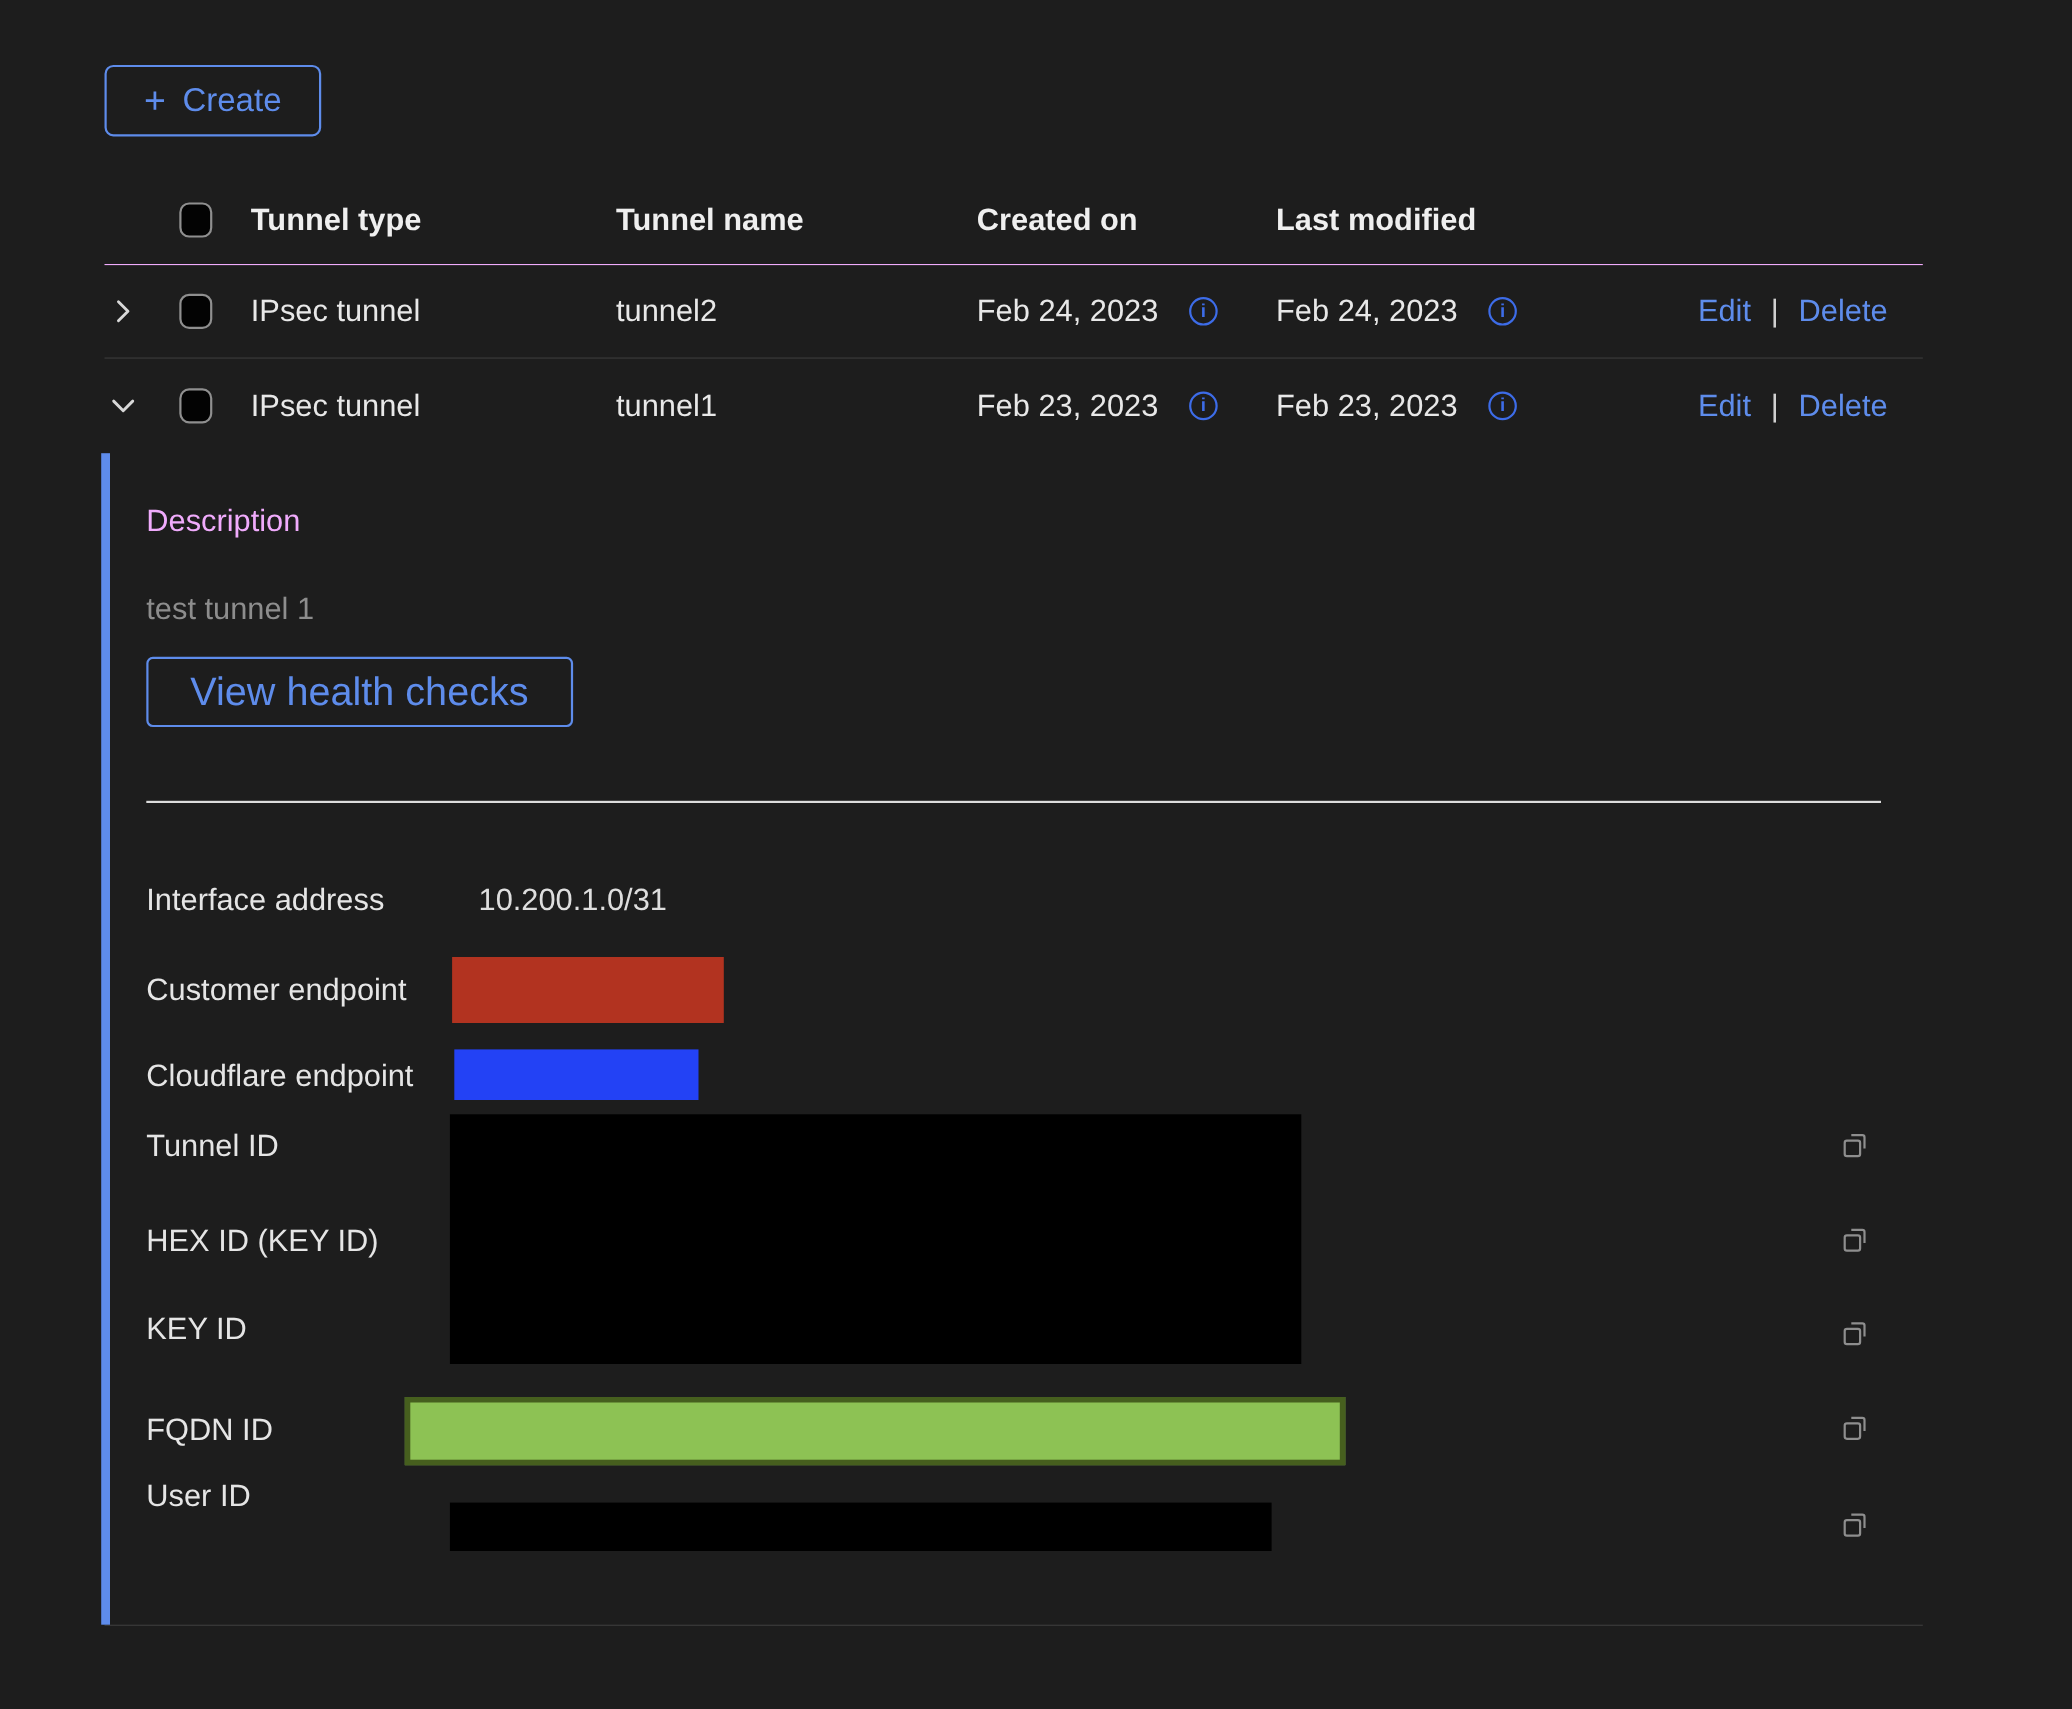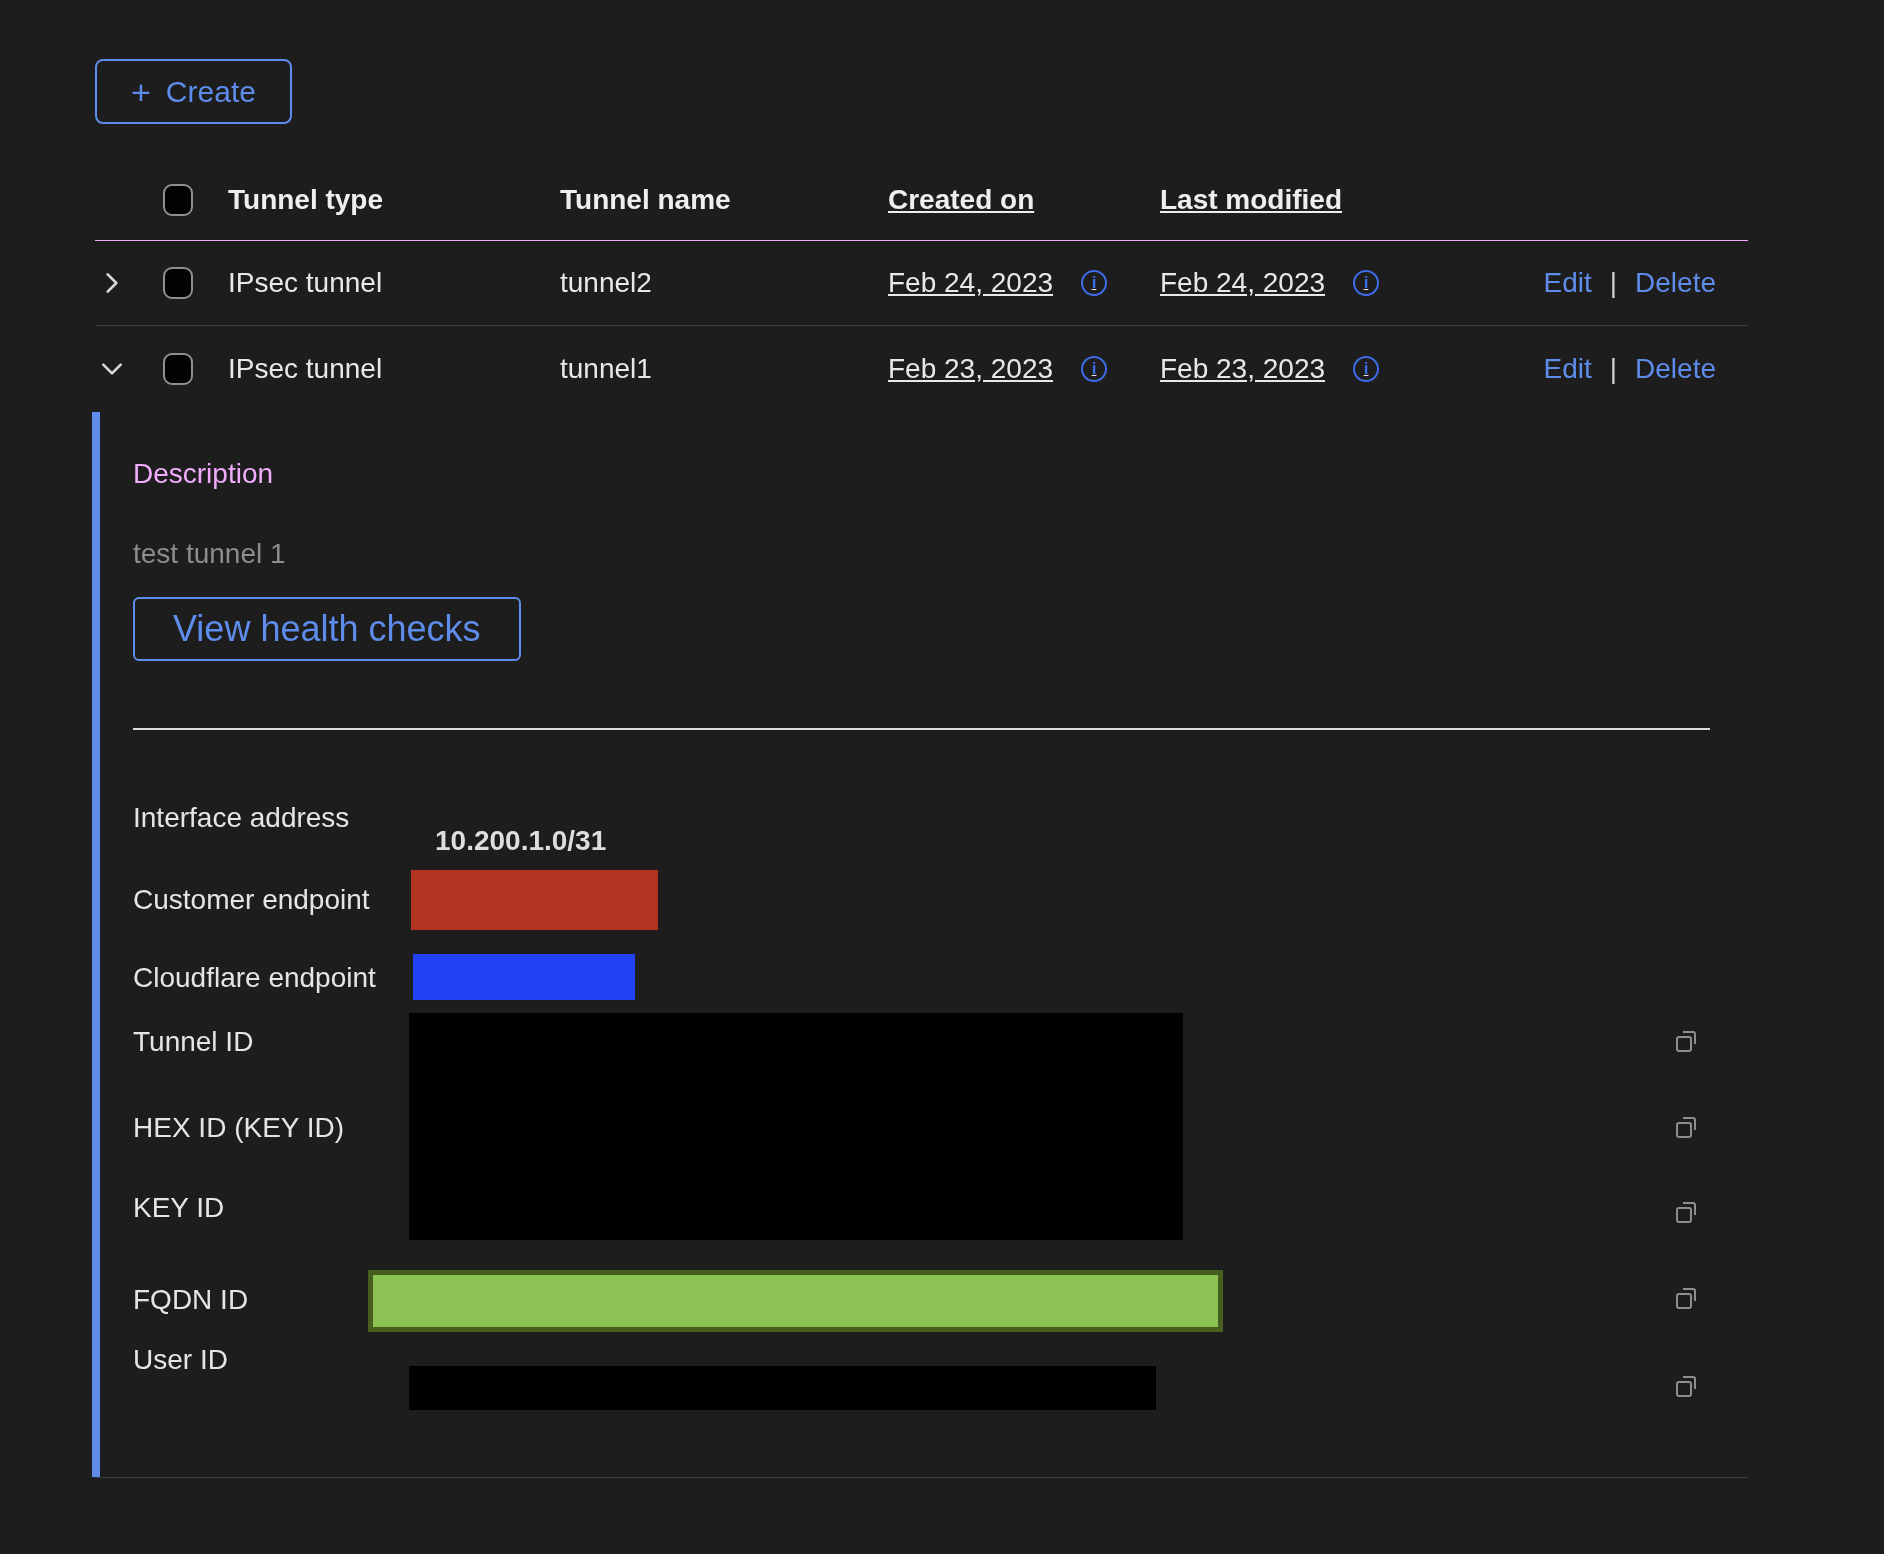--- a/index.html
+++ b/index.html
@@ -52,21 +52,21 @@
     height: 85px;
     font-size: 28px;
     border-bottom: 1px solid #3d3d3d;
   }
   .trow.expanded { border-bottom: none; }
 
   .cell-exp   { width: 68px; display: flex; align-items: center; padding-left: 4px; }
   .cell-check { width: 65px; display: flex; align-items: center; }
   .cell-type  { width: 332px; }
   .cell-name  { width: 328px; }
-  .cell-created, .cell-modified { display: flex; align-items: center; gap: 28px; text-decoration: underline; }
+  .cell-created, .cell-modified { display: flex; align-items: center; gap: 28px; }
   .cell-created  { width: 272px; }
   .cell-modified { width: 280px; }
   .cell-actions {
     flex: 1;
     display: flex; justify-content: flex-end; align-items: center;
     gap: 18px;
     padding-right: 32px;
   }
 
   .checkbox {
@@ -240,21 +240,21 @@
     <div class="desc-label">Description</div>
     <div class="desc-text">test tunnel 1</div>
 
     <button class="health-btn">
       <span>View health checks</span>
     </button>
 
     <div class="panel-divider"></div>
 
     <div class="field-label" style="top:390px;">Interface address</div>
-    <div class="field-value" style="left:340px; top:413px;font-weight:bold;">10.200.1.0/31</div>
+    <div class="field-value" style="left:340px; top:390px;">10.200.1.0/31</div>
 
     <div class="field-label" style="top:472px;">Customer endpoint</div>
     <div class="redact redact-red"></div>
 
     <div class="field-label" style="top:550px;">Cloudflare endpoint</div>
     <div class="redact redact-blue"></div>
 
     <div class="redact redact-black-big"></div>
     <div class="field-label" style="top:614px;">Tunnel ID</div>
     <div class="field-label" style="top:700px;">HEX ID (KEY ID)</div>

